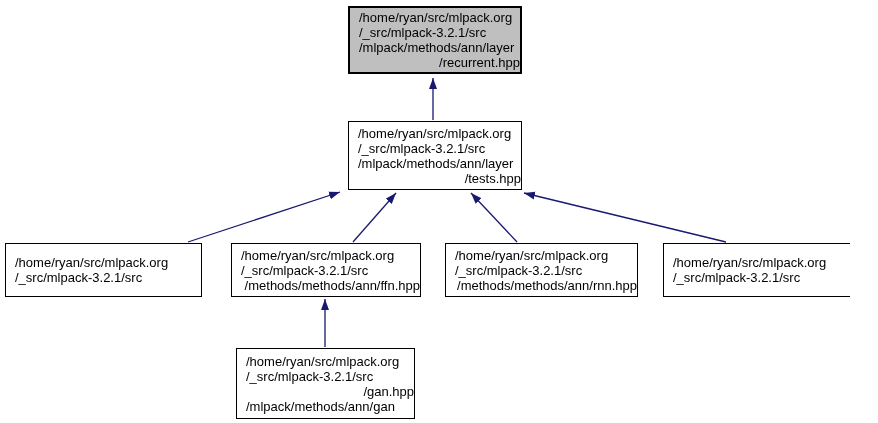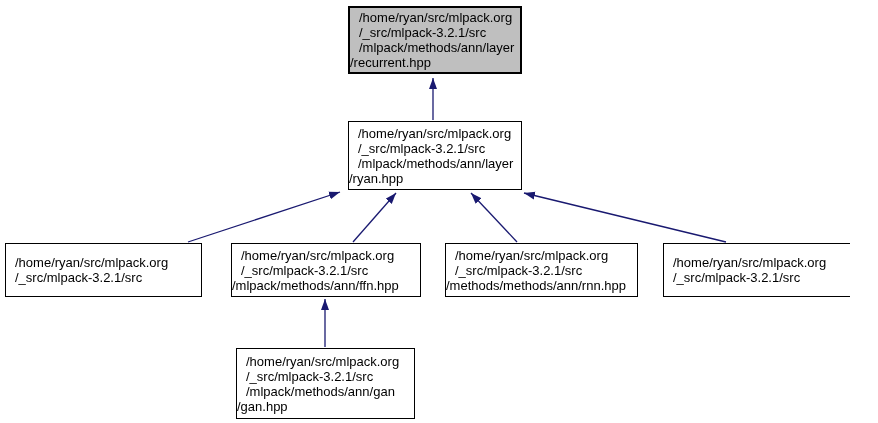--- a/index.html
+++ b/index.html
@@ -37,21 +37,21 @@
   .node.current {
     background: #bfbfbf;
     border-width: 2px;
   }
   .ln {
     text-align: left;
     padding: 0 4px 0 9px;
     white-space: nowrap;
   }
   .ln.center {
-    text-align: left;
+    text-align: right;
     padding: 0;
   }
 </style>
 </head>
 <body>
 
 <div id="canvas">
 
   <svg id="edges" width="878" height="423" viewBox="0 0 878 423">
     <defs>
@@ -71,45 +71,45 @@
     <div class="ln">/home/ryan/src/mlpack.org</div>
     <div class="ln">/_src/mlpack-3.2.1/src</div>
     <div class="ln">/mlpack/methods/ann/layer</div>
     <div class="ln center">/recurrent.hpp</div>
   </div>
 
   <div class="node" style="left:348px; top:121px; width:174px; height:69px;">
     <div class="ln">/home/ryan/src/mlpack.org</div>
     <div class="ln">/_src/mlpack-3.2.1/src</div>
     <div class="ln">/mlpack/methods/ann/layer</div>
-    <div class="ln center">/ryan.hpp</div>
+    <div class="ln center">/tests.hpp</div>
   </div>
 
   <div class="node" style="left:5px; top:243px; width:197px; height:54px;">
     <div class="ln">/home/ryan/src/mlpack.org</div>
     <div class="ln">/_src/mlpack-3.2.1/src</div>
   </div>
 
   <div class="node" style="left:231px; top:243px; width:190px; height:54px;">
     <div class="ln">/home/ryan/src/mlpack.org</div>
     <div class="ln">/_src/mlpack-3.2.1/src</div>
-    <div class="ln center">/mlpack/methods/ann/ffn.hpp</div>
+    <div class="ln center">/methods/methods/ann/ffn.hpp</div>
   </div>
 
   <div class="node" style="left:445px; top:243px; width:193px; height:54px;">
     <div class="ln">/home/ryan/src/mlpack.org</div>
     <div class="ln">/_src/mlpack-3.2.1/src</div>
     <div class="ln center">/methods/methods/ann/rnn.hpp</div>
   </div>
 
   <div class="node" style="left:663px; top:243px; width:207px; height:54px;">
     <div class="ln">/home/ryan/src/mlpack.org</div>
     <div class="ln">/_src/mlpack-3.2.1/src</div>
   </div>
 
   <div class="node" style="left:236px; top:348px; width:179px; height:71px;">
     <div class="ln">/home/ryan/src/mlpack.org</div>
     <div class="ln">/_src/mlpack-3.2.1/src</div>
+    <div class="ln center">/gan.hpp</div>
     <div class="ln">/mlpack/methods/ann/gan</div>
-    <div class="ln center">/gan.hpp</div>
   </div>
 
 </div>
 
 </body></html>

